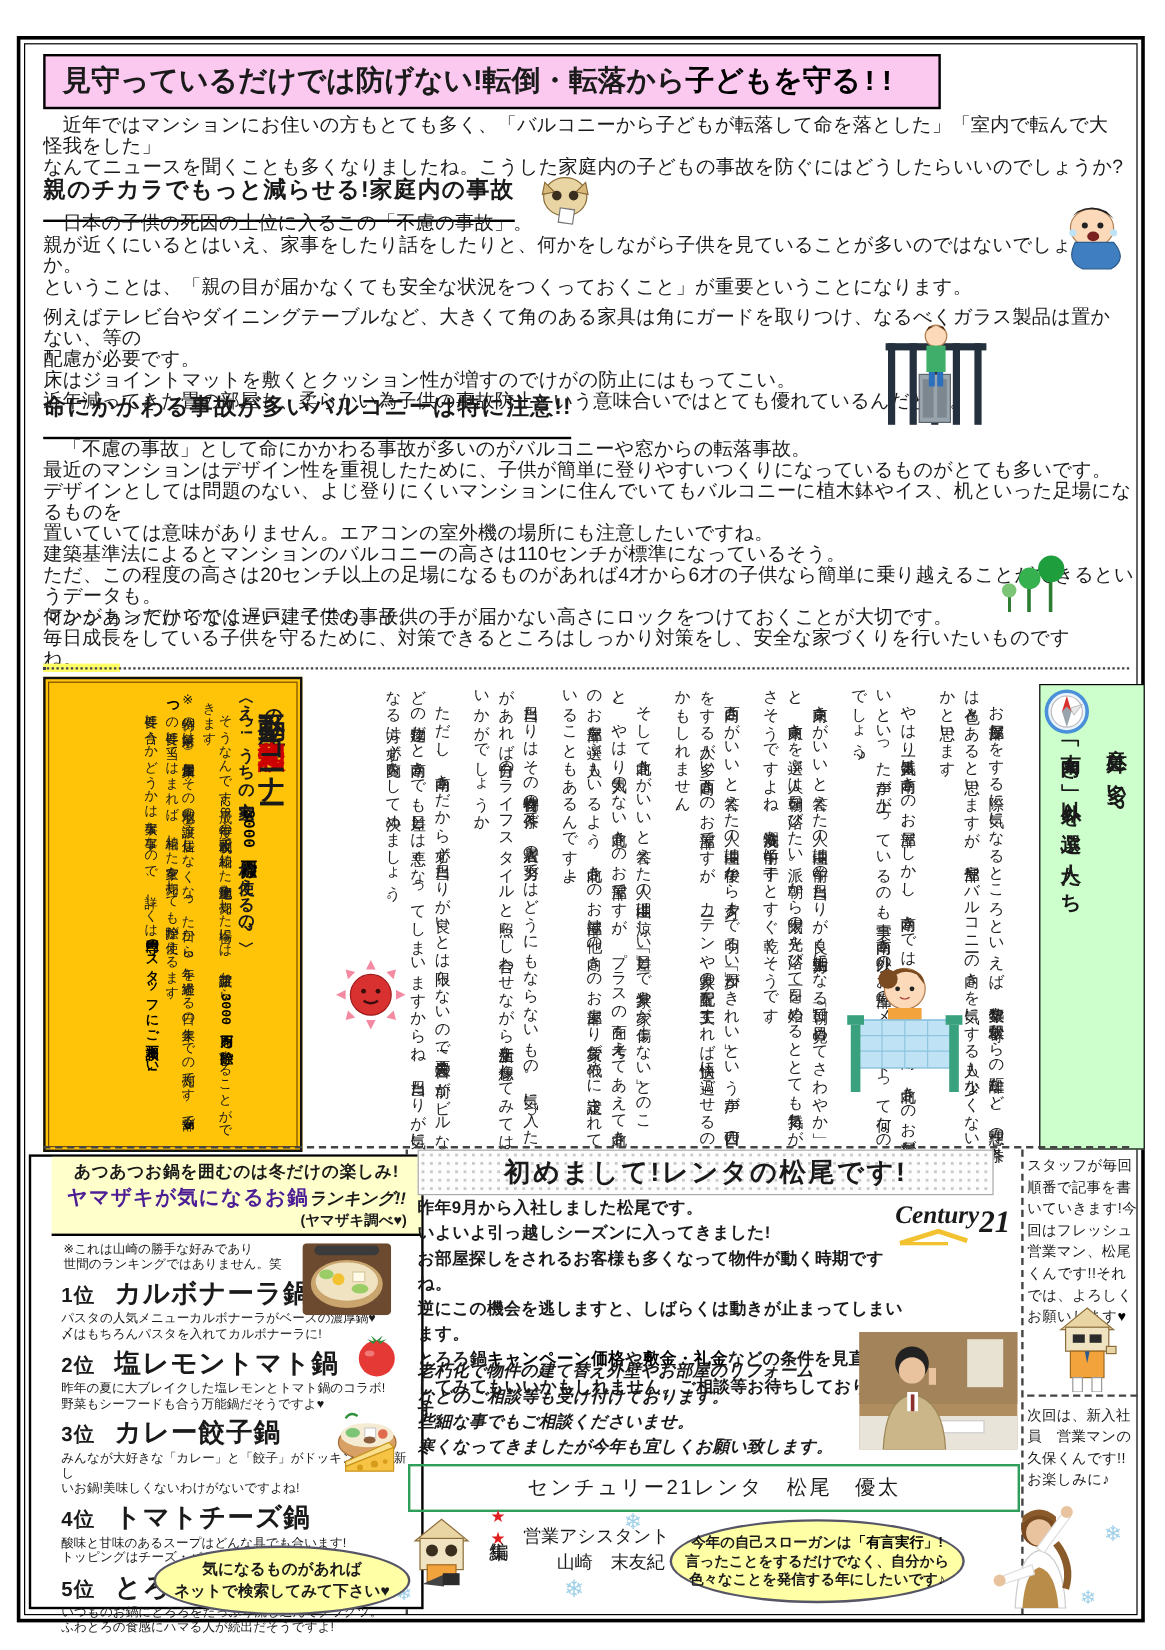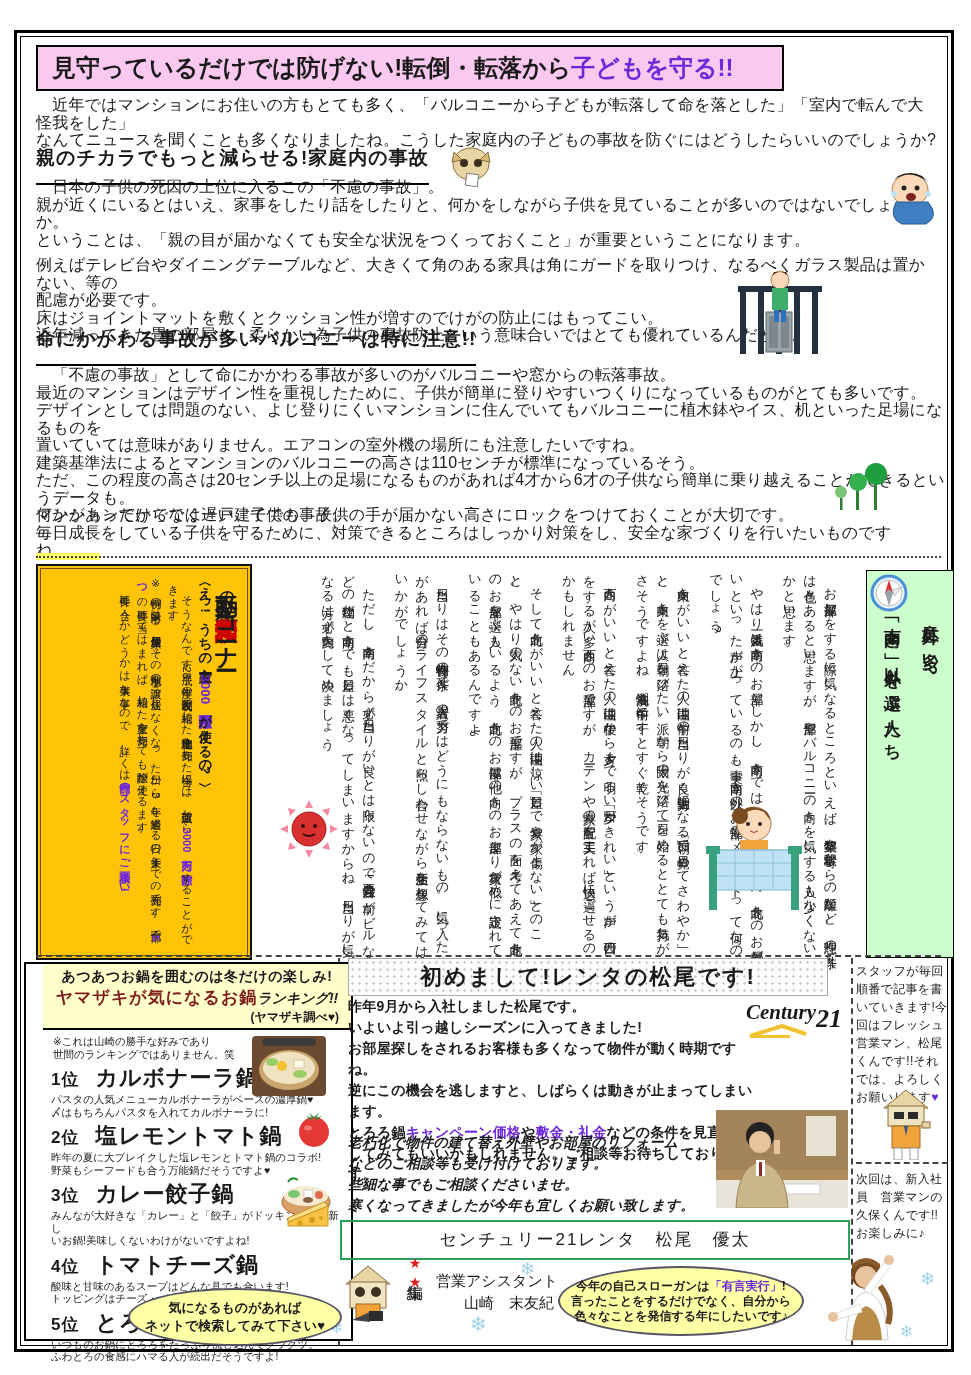--- a/index.html
+++ b/index.html
@@ -4,21 +4,21 @@
 <style>
   html,body{margin:0;padding:0;}
   body{
     width:971px;height:1375px;position:relative;background:#fff;
     font-family:"Liberation Sans","DejaVu Sans",sans-serif;color:#1a1a1a;
     overflow:hidden;
   }
   .abs{position:absolute;}
   .pre{white-space:pre-line;}
   .vert{writing-mode:vertical-rl;text-orientation:mixed;}
-  .red{color:#6d28d9;}
+  .red{color:#000000;font-family:Liberation Mono, monospace;}
   .darkred{color:#cc0000;}
   .bold{font-weight:bold;}
   
   .frame{left:14px;top:30px;width:934px;height:1316px;border:3px solid #000;}
   .frame-inner{position:absolute;left:3px;top:3px;right:3px;bottom:3px;border:1px solid #000;}
   
   .banner{left:36px;top:45px;width:730px;height:42px;background:#fbc8ef;border:2px solid #000;
     font-size:24px;font-weight:bold;line-height:42px;padding-left:14px;white-space:nowrap;overflow:hidden;}
   .bodytext{font-size:16px;line-height:17.5px;letter-spacing:0.2px;}
   .h-underline{font-size:19px;font-weight:bold;border-bottom:2px solid #000;padding-bottom:12px;display:inline-block;letter-spacing:1px;}
@@ -36,21 +36,21 @@
   .article{left:262px;top:566px;width:590px;height:390px;writing-mode:vertical-rl;
     font-size:13px;line-height:20.5px;color:#222;}
   .article p{margin:0 12px 0 0;margin-left:10px;}
   .greenbanner{left:866px;top:570px;width:86px;height:386px;background:#ccffcc;border:1px solid #000;}
   .greenbanner-text{position:absolute;right:4px;top:40px;writing-mode:vertical-rl;
     font-size:17px;font-weight:bold;letter-spacing:3px;white-space:pre-line;line-height:38px;}
   
   .nabebox{left:24px;top:962px;width:308px;height:375px;border:2px solid #000;background:#fff;padding-left:17px;}
   .nabehead{border-bottom:2px solid #000;background:#ffffcc;text-align:center;padding:4px 6px 2px 6px;}
   .nabehead .l1{font-size:14px;font-weight:bold;letter-spacing:0.5px;}
-  .nabehead .l2red{font-size:17px;font-weight:bold;color:#7f1d1d;letter-spacing:1px;}
+  .nabehead .l2red{font-size:17px;font-weight:bold;color:#4c1d95;letter-spacing:1px;}
   .nabehead .l2blk{font-size:14px;font-weight:bold;font-style:italic;}
   .nabehead .l3{font-size:12px;font-weight:bold;text-align:right;padding-right:6px;}
   .nabenote{font-size:10.5px;line-height:13px;margin:5px 0 2px 10px;}
   .nabeitems{margin:0 8px 0 8px;}
   .nabeitem{margin-bottom:3px;}
   .nabeitem .rank{font-size:17px;font-weight:bold;letter-spacing:1px;}
   .nabeitem .name{font-size:22px;font-weight:bold;letter-spacing:1px;}
   .nabeitem .desc{font-size:10.5px;line-height:12.5px;}
   .bubble{background:#ffffa6;border:2px solid #556;border-radius:50%;text-align:center;
     font-weight:bold;display:flex;align-items:center;justify-content:center;}

